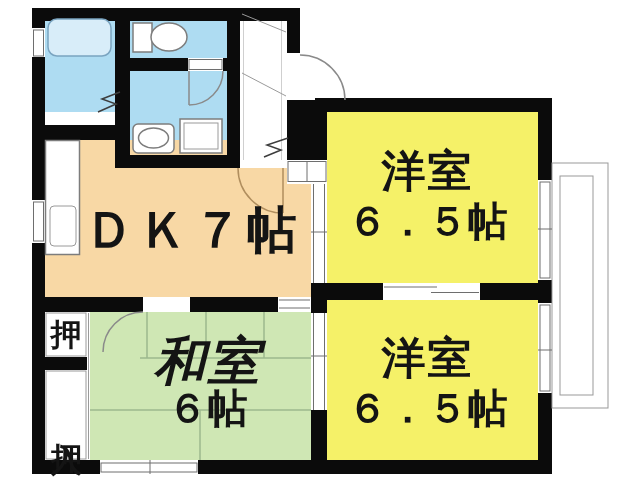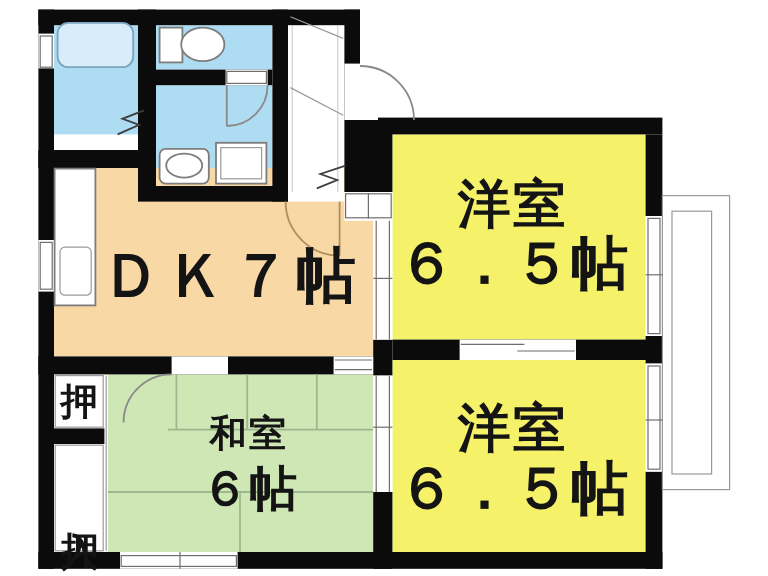--- a/index.html
+++ b/index.html
@@ -20,22 +20,22 @@
   .thin{stroke:#9a9a9a;stroke-width:1;fill:none;}
   .arc{stroke:#8a8a8a;stroke-width:1.5;fill:none;}
   .tan{stroke:#b08e5e;stroke-width:1.5;fill:none;}
   .zig{stroke:#3d3d3d;stroke-width:1.5;fill:none;}
   .tat{stroke:var(--tatami,#9cb88e);stroke-width:1.5;fill:none;}
   .bal{stroke:var(--line,#999999);stroke-width:1;fill:none;}
   .lbl{position:absolute;color:var(--text,#141414);font-weight:700;text-align:center;
        display:flex;flex-direction:column;align-items:center;}
   .dklbl{font-size:50px;letter-spacing:4px;line-height:48px;white-space:nowrap;}
   .big1{font-size:44px;line-height:50px;letter-spacing:2px;}
-  .big2{font-size:48px;line-height:50px;white-space:nowrap;}
-  .wa1{font-size:31px;line-height:47px;letter-spacing:2px;}
+  .big2{font-size:40px;line-height:50px;white-space:nowrap;}
+  .wa1{font-size:52px;line-height:47px;letter-spacing:2px;font-style:italic;}
   .wa2{font-size:40px;line-height:46px;white-space:nowrap;}
   .oshi{font-size:31px;line-height:40px;}
   .oshiire{font-size:31px;line-height:36px;writing-mode:vertical-rl;text-orientation:upright;}
 </style>
 </head>
 <body>
 
 <div class="plan">
 
   <div class="abs c-wet" style="left:45px;top:21px;width:70px;height:91px;"></div>

